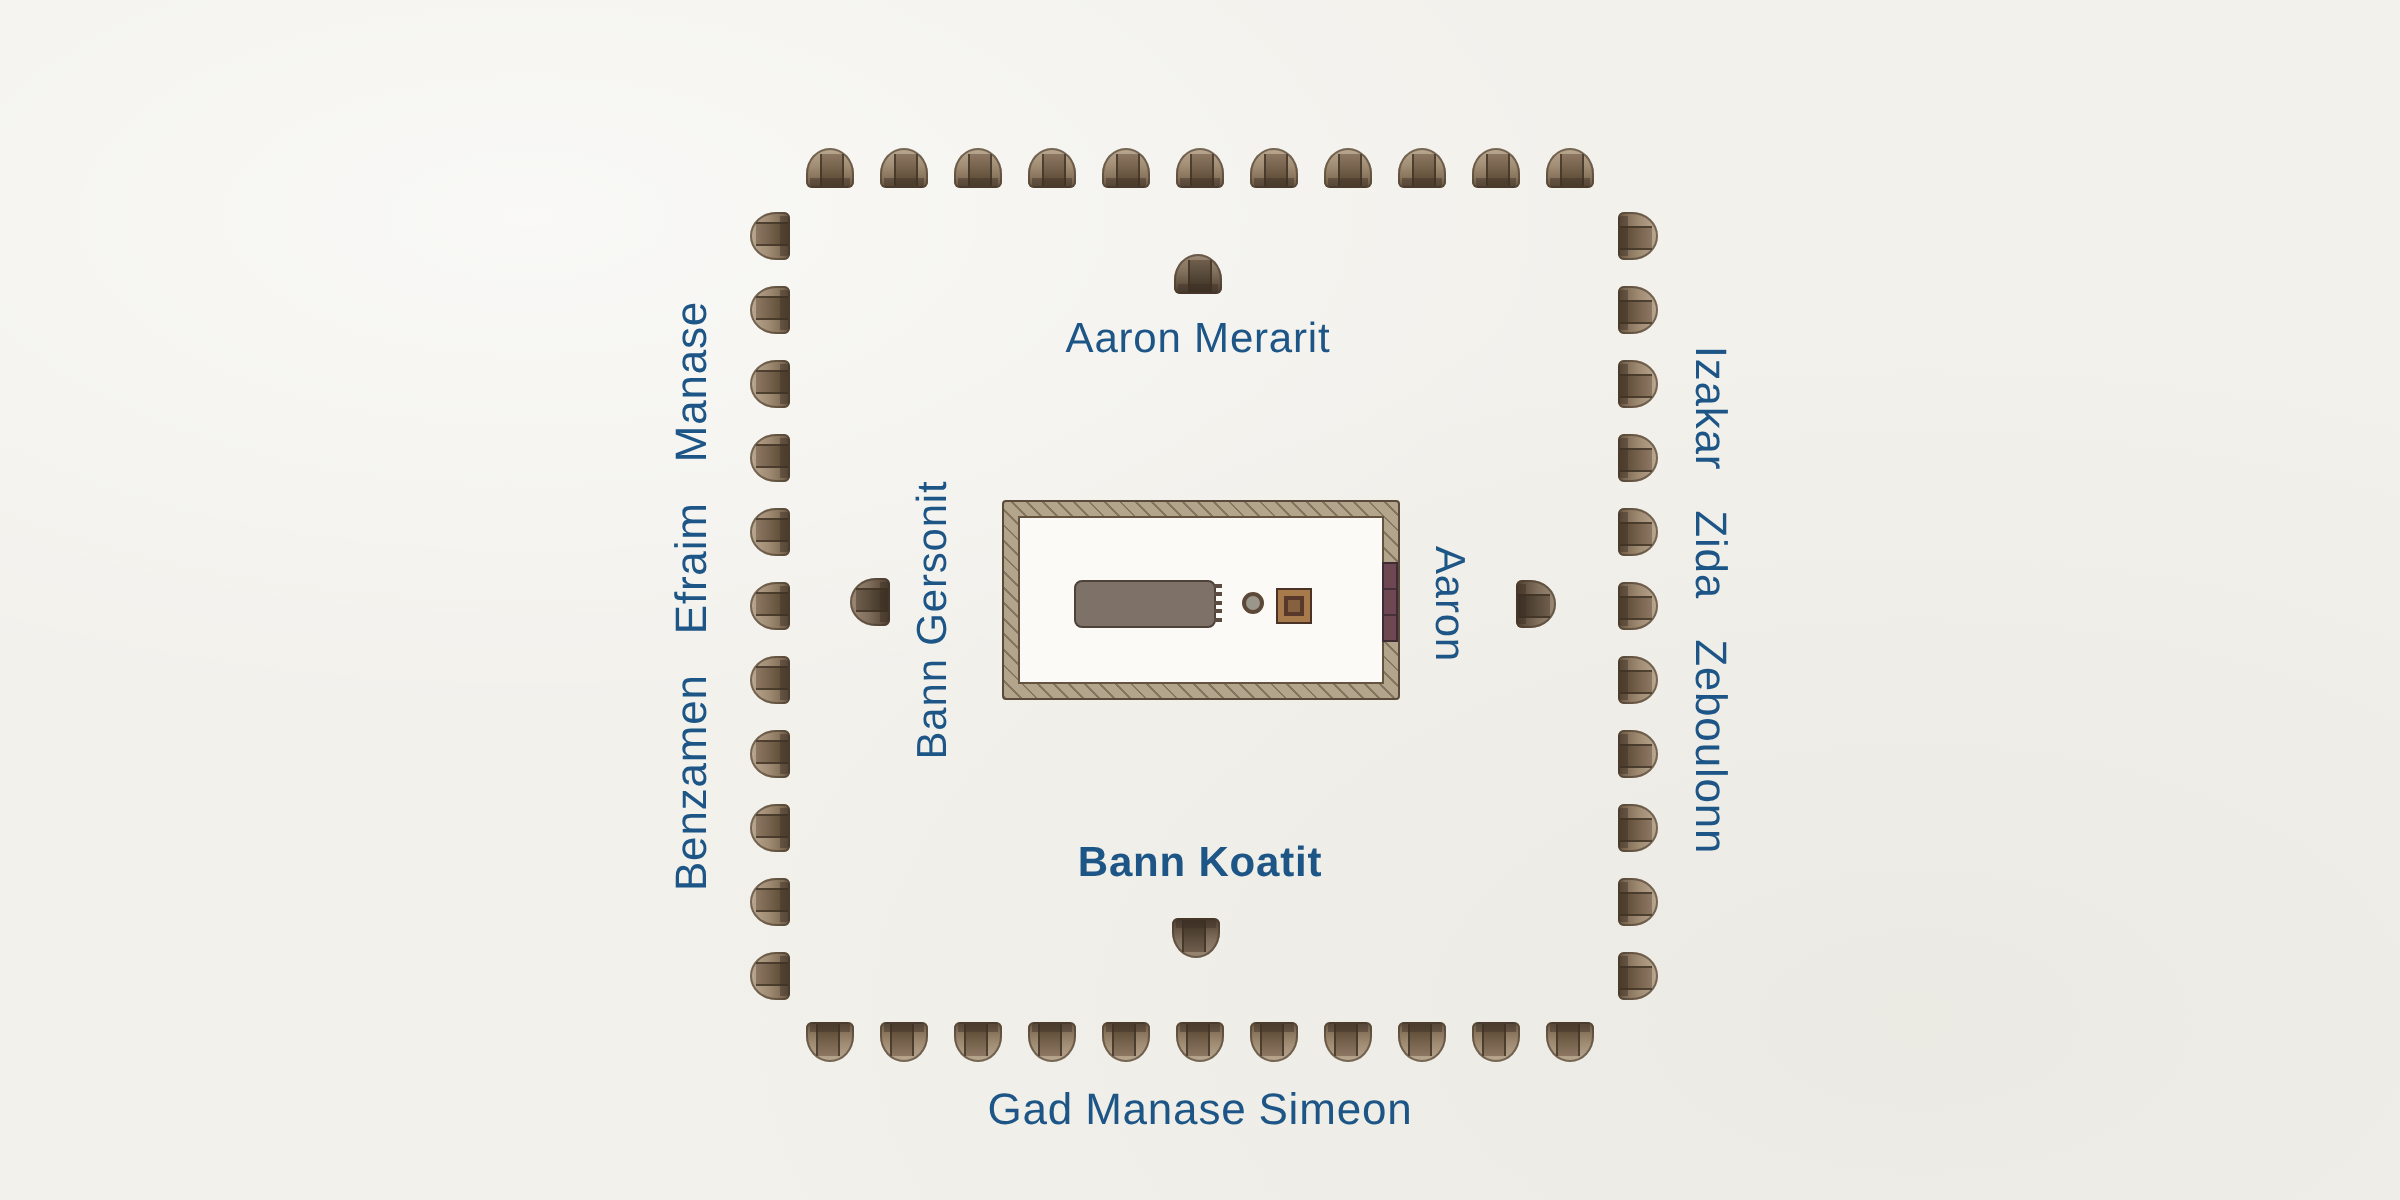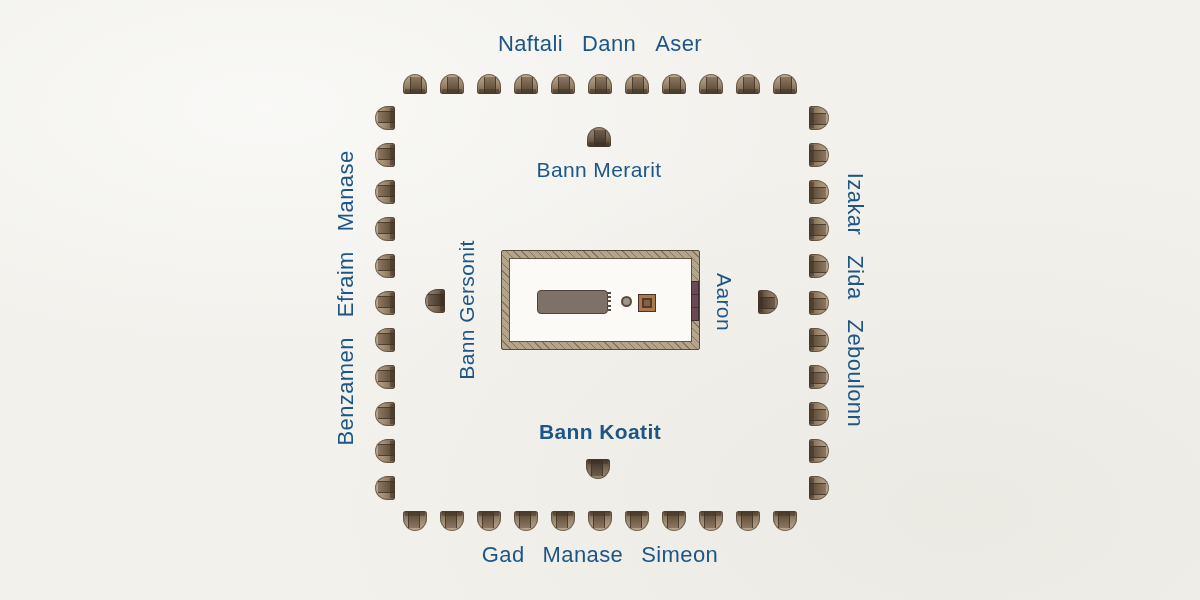--- a/index.html
+++ b/index.html
@@ -19,21 +19,21 @@
   .lbl{
     position:absolute;
     color:#1d5686;
     font-size:22px;
     letter-spacing:.4px;
     white-space:nowrap;
     display:flex;
   }
   .lbl span{display:inline-block;}
   .lbl.north{left:600px;top:31px;transform:translateX(-50%);gap:19px;}
-  .lbl.south{left:600px;top:542px;transform:translateX(-50%);gap:18px;}
+  .lbl.south{left:600px;top:542px;transform:translateX(-50%);gap:6px;}
   .lbl.west{left:346px;top:298px;transform:translate(-50%,-50%) rotate(-90deg);gap:20px;}
   .lbl.east{left:855px;top:300px;transform:translate(-50%,-50%) rotate(90deg);gap:20px;}
   .lbl.inner{font-size:21px;}
   .lbl.merarit{left:599px;top:170px;transform:translate(-50%,-50%);}
   .lbl.koatit{left:600px;top:432px;transform:translate(-50%,-50%);font-weight:bold;}
   .lbl.gersonit{left:467px;top:310px;transform:translate(-50%,-50%) rotate(-90deg);}
   .lbl.aaron{left:724px;top:302px;transform:translate(-50%,-50%) rotate(90deg);}
 
   
   .slot{display:grid;place-items:center;overflow:visible;}
@@ -108,25 +108,20 @@
     position:absolute;left:137px;top:44px;width:16px;height:16px;box-sizing:border-box;
     background:#57382a;border:3px solid #a67a4b;outline:1px solid #4a3226;
   }
   #altar::after{content:"";position:absolute;inset:2px;background:#856140;}
 </style>
 </head>
 <body>
 
 <div class="stage">
 
-  <div class="lbl north">
-    <span>Naftali</span>
-    <span>Dann</span>
-    <span>Aser</span>
-  </div>
   <div class="lbl east">
     <span>Izakar</span>
     <span>Zida</span>
     <span>Zeboulonn</span>
   </div>
   <div class="lbl south">
     <span>Gad</span>
     <span>Manase</span>
     <span>Simeon</span>
   </div>
@@ -270,21 +265,21 @@
         <div class="tent"></div>
       </div>
       <div class="slot v west">
         <div class="tent"></div>
       </div>
       <div class="slot v west">
         <div class="tent"></div>
       </div>
     </div>
 
-  <div class="lbl inner merarit">Bann Merarit</div>
+  <div class="lbl inner merarit">Aaron Merarit</div>
   <div class="lbl inner aaron">Aaron</div>
   <div class="lbl inner koatit">Bann Koatit</div>
   <div class="lbl inner gersonit">Bann Gersonit</div>
 
   <div class="levite-slot slot h" style="left:587px;top:127px;">
     <div class="tent dark"></div>
   </div>
   <div class="levite-slot slot v" style="left:756px;top:290px;">
     <div class="tent dark rot90"></div>
   </div>

